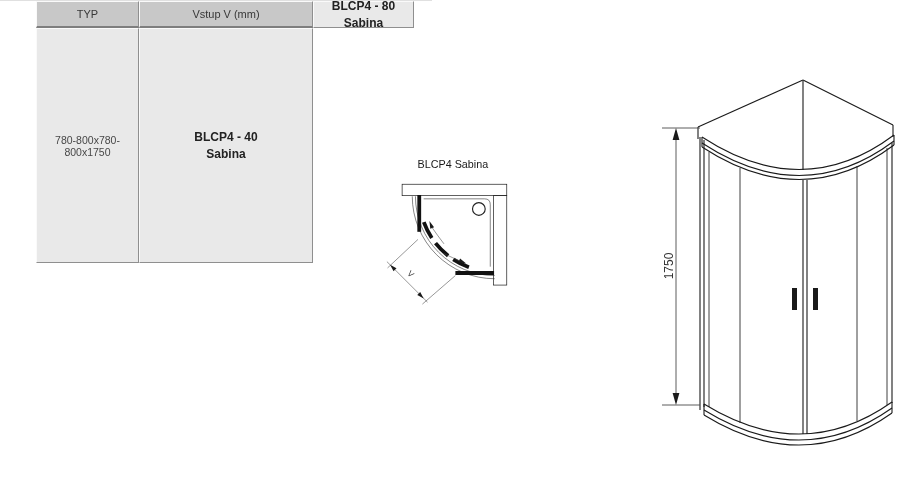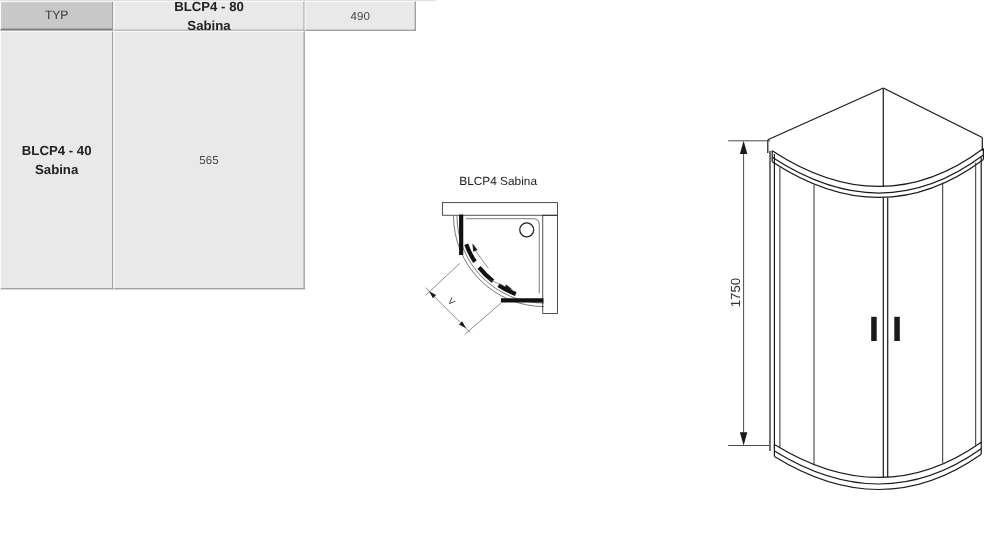--- a/index.html
+++ b/index.html
@@ -3,21 +3,21 @@
 <meta charset="utf-8">
 <style>
   html,body{margin:0;padding:0;background:#fff;}
   #page{position:relative;width:900px;height:495px;background:#ffffff;overflow:hidden;
         font-family:"Liberation Sans",sans-serif;}
 
   
   .spec-table{position:absolute;left:0;top:0;width:396px;height:495px;
               display:grid;grid-template-columns:103px 174px 101px;
               grid-template-rows:27px 235px 233px;
-              border-top:1px solid #e0e0e0;}
+              border-top:1px solid #e0e0e0;padding-left:36px;}
   .cell{display:flex;align-items:center;justify-content:center;text-align:center;
         border-right:1px solid #8f8f8f;border-bottom:1px solid #8f8f8f;
         border-left:1px solid #fafafa;border-top:1px solid #fafafa;}
   .th{background:#c8c8c8;color:#383838;font-size:11px;border-bottom:2px solid #7e7e7e;}
   .td{background:#e9e9e9;color:#474747;font-size:10.5px;}
   .type{font-weight:bold;font-size:12px;color:#222;line-height:1.35;flex-direction:column;}
 
   
   svg{position:absolute;overflow:visible;}
   #topview{left:385px;top:150px;}
@@ -32,32 +32,32 @@
   .dlabel{font-size:13px;fill:#333;}
   .dnum{font-size:12px;fill:#333;}
 </style>
 </head>
 <body>
 
 <div id="page">
 
   <div class="spec-table">
     <div class="cell th">TYP</div>
+    <div class="cell th">Vstup V (mm)</div>
 
     <div class="cell td type">
       <div>BLCP4 - 80</div>
       <div>Sabina</div>
     </div>
-    <div class="cell td">490</div>
+    <div class="cell td">780-800x780-800x1750</div>
 
     <div class="cell td type">
       <div>BLCP4 - 40</div>
       <div>Sabina</div>
     </div>
-    <div class="cell td">565</div>
   </div>
 
   <svg id="topview" width="215" height="260" viewBox="385 150 215 410" preserveAspectRatio="xMinYMin meet">
     <defs>
       <pattern id="hatch" width="7.5" height="7.5" patternUnits="userSpaceOnUse">
         <path d="M-1,8.5 L8.5,-1" stroke="#222" stroke-width="1"></path>
         <path d="M-4.75,4.75 L4.75,-4.75" stroke="#222" stroke-width="1"></path>
         <path d="M2.75,12.25 L12.25,2.75" stroke="#222" stroke-width="1"></path>
       </pattern>
     </defs>

